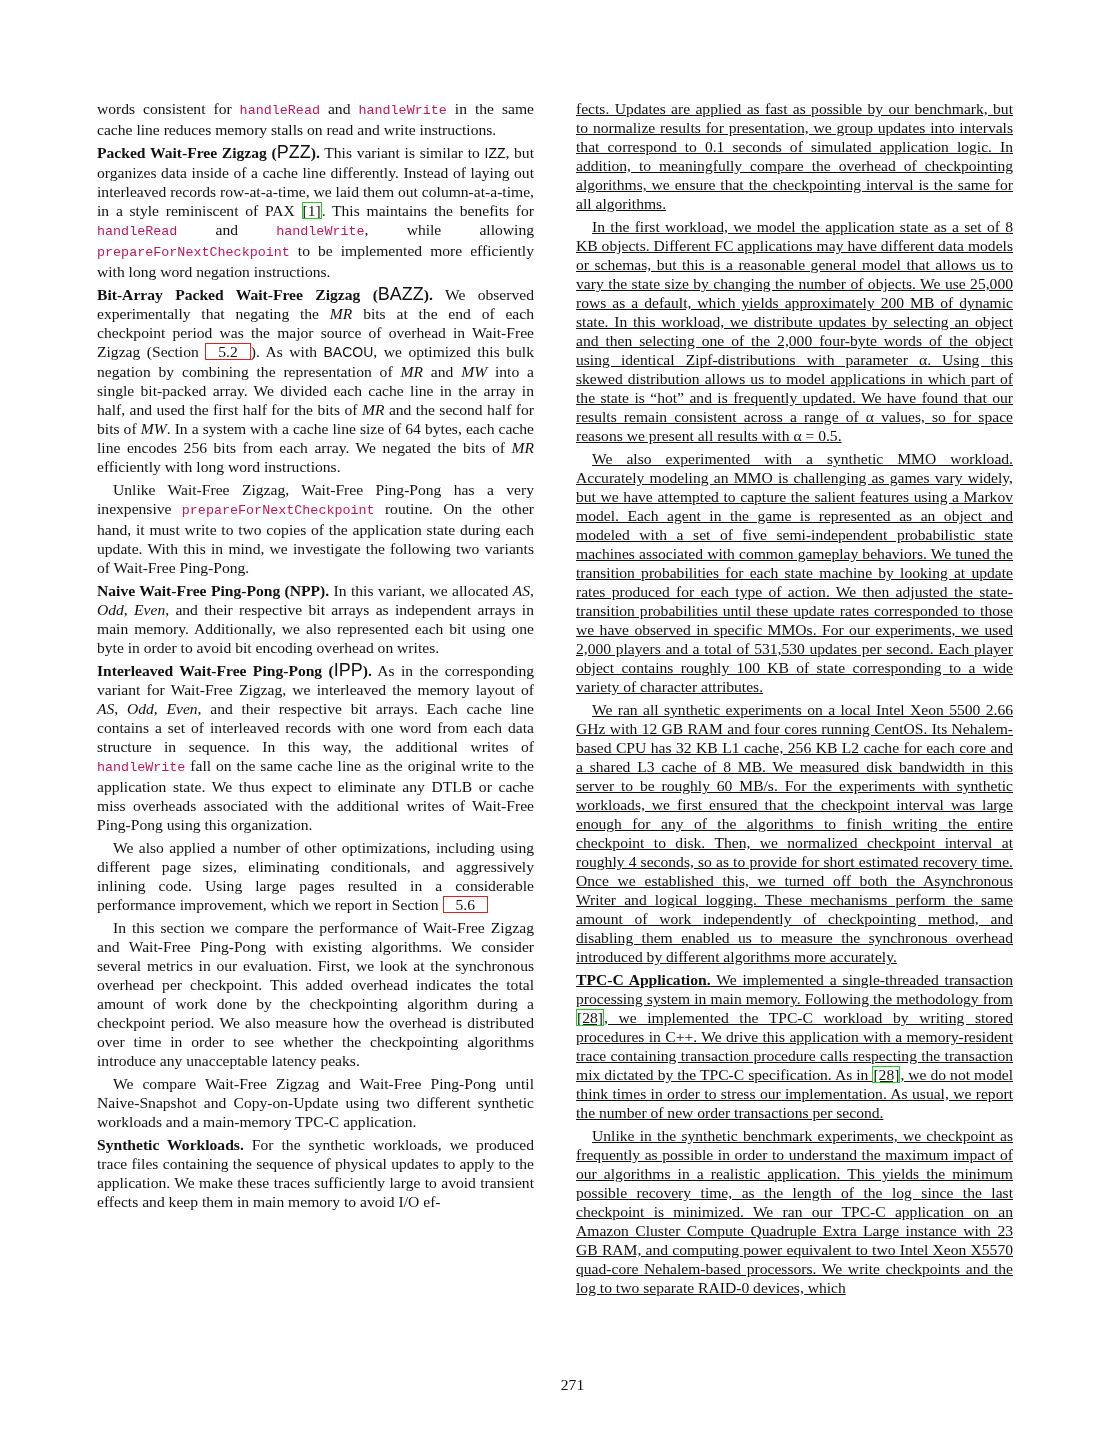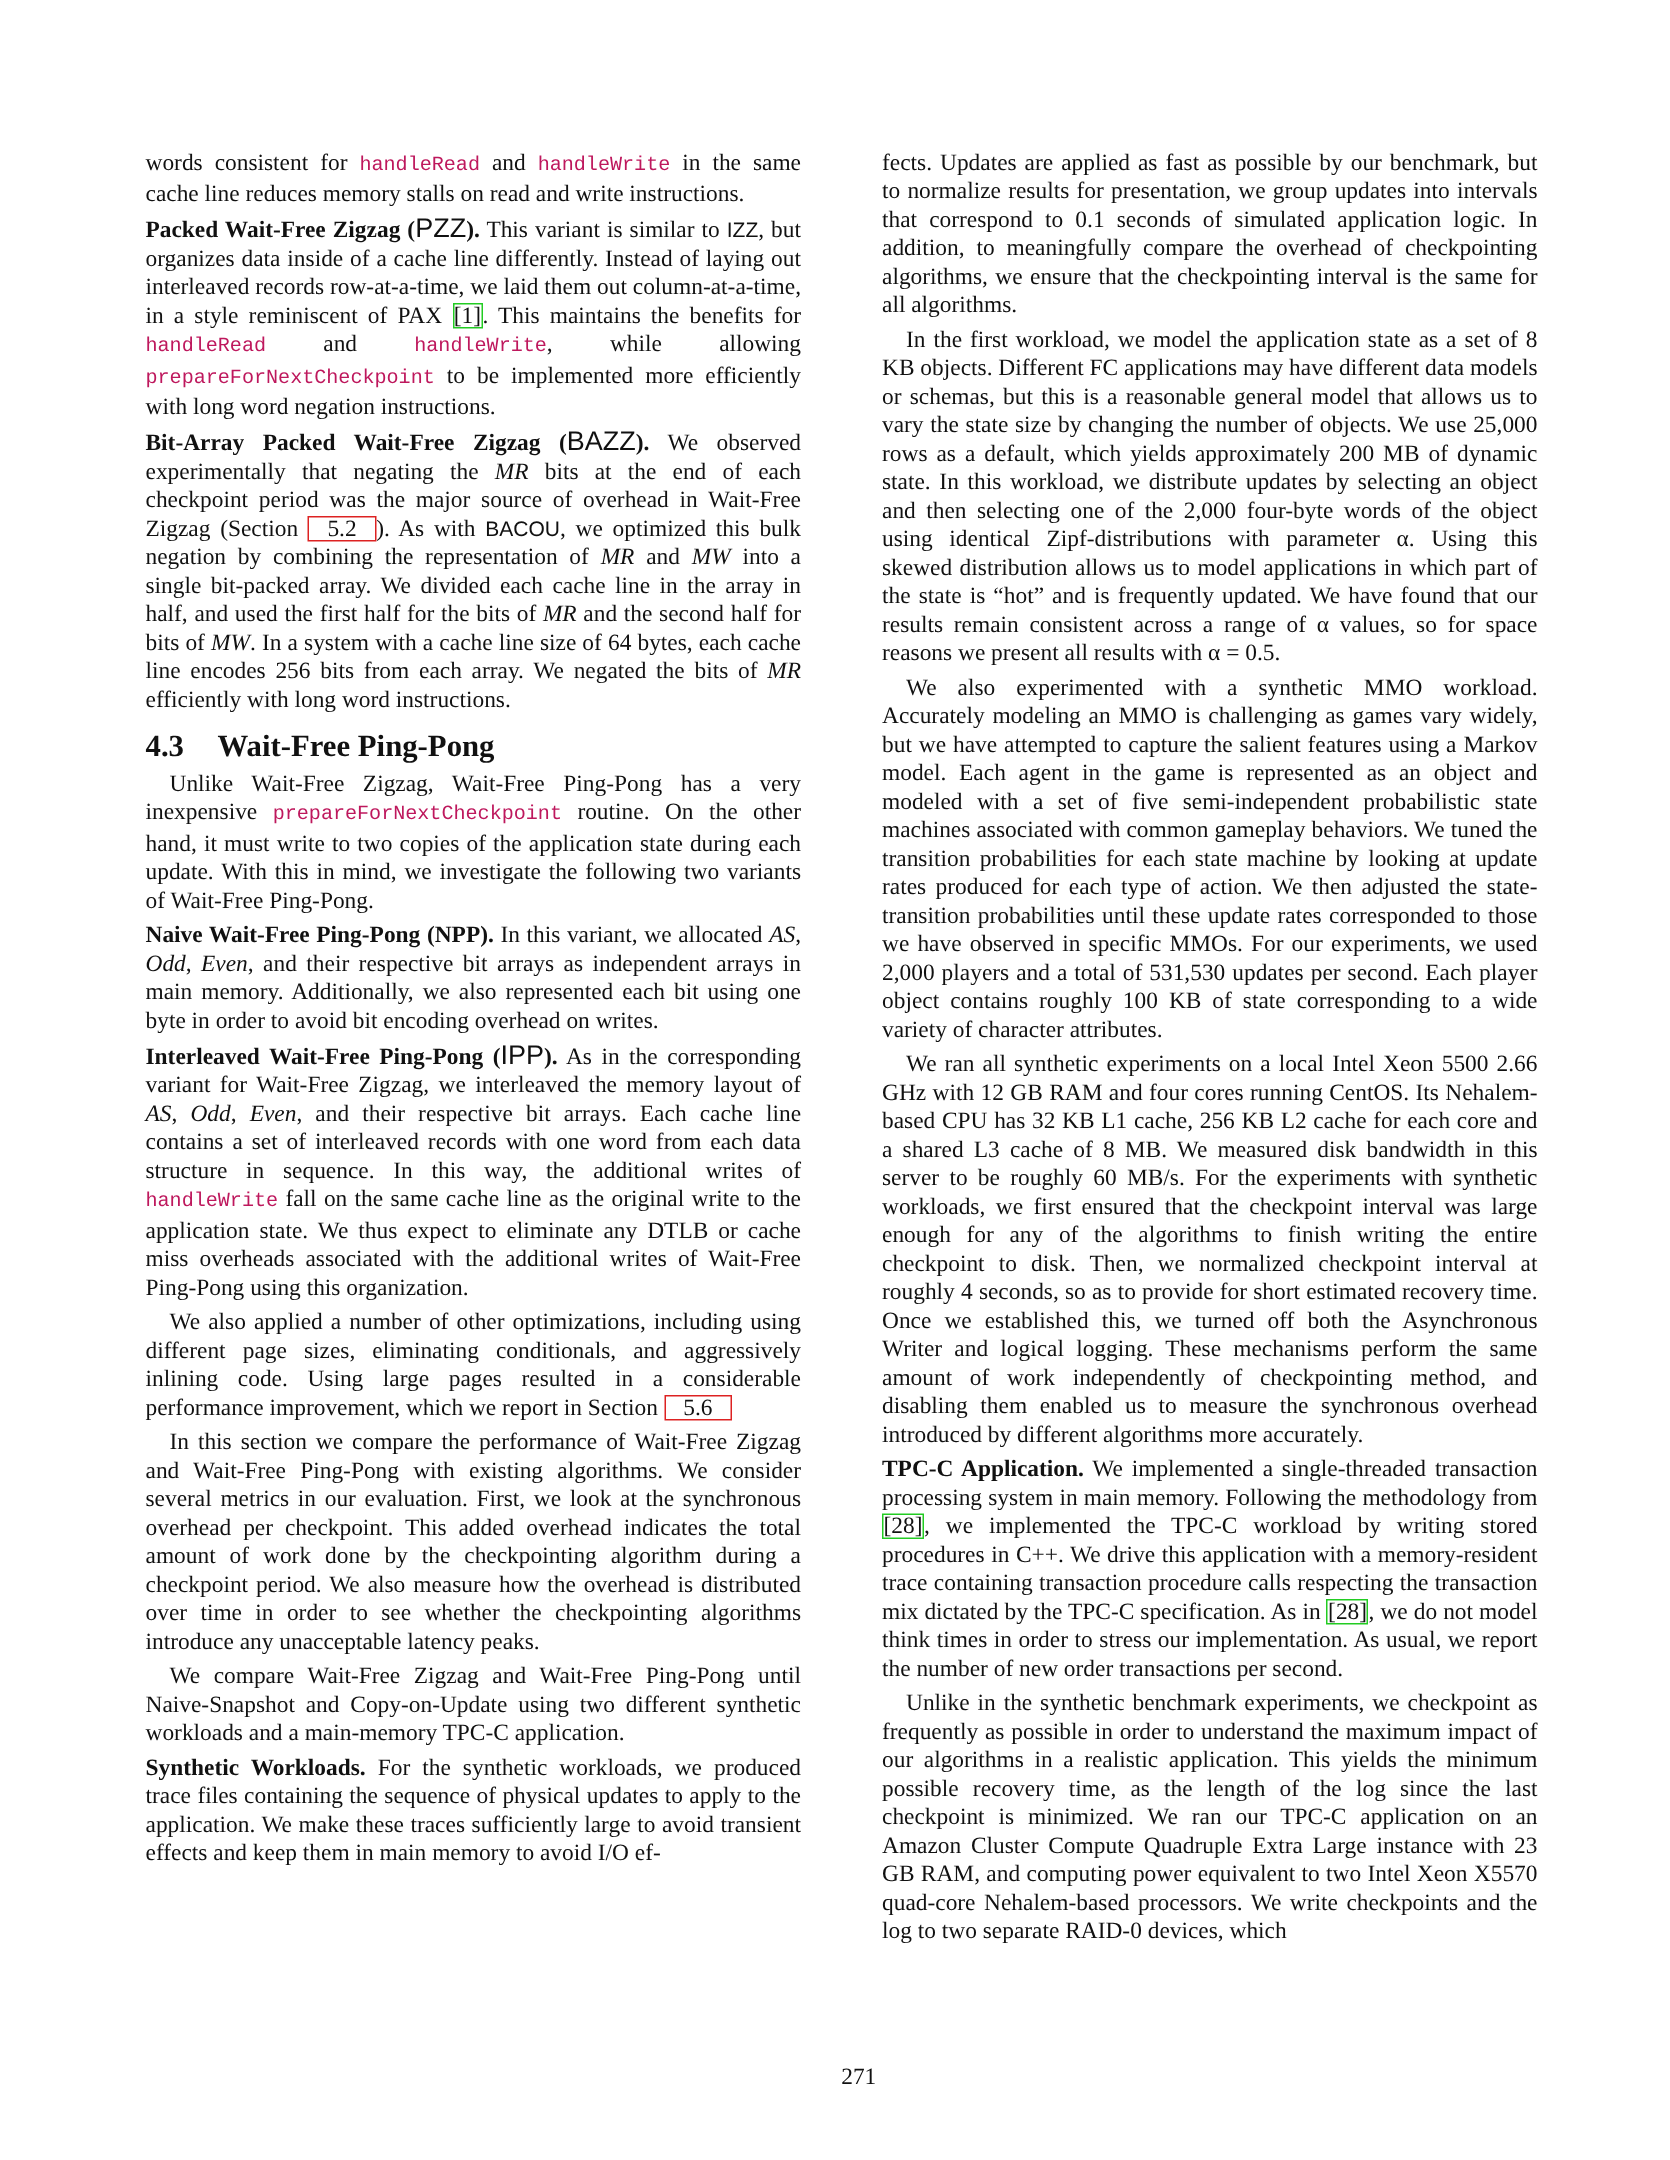--- a/index.html
+++ b/index.html
@@ -3,21 +3,21 @@
 <meta charset="utf-8">
 <style>
   html, body { margin: 0; padding: 0; background: #ffffff; }
   body {
     width: 1113px; height: 1440px; position: relative; overflow: hidden;
     font-family: "Liberation Serif", "DejaVu Serif", serif;
     color: #111; font-size: 15.6px; line-height: 19px;
   }
   .col { position: absolute; top: 99px; width: 437px; }
   .col.left { left: 97px; }
-  .col.right { left: 588px; }
+  .col.right { left: 576px; text-decoration: underline; }
   p { margin: 0 0 4px 0; text-align: justify; hyphens: manual; }
   p.indent { text-indent: 16px; }
   .mono { font-family: "Liberation Mono", "DejaVu Sans Mono", monospace; font-size: 13.4px; color: #be185d; }
   .sans { font-family: "Liberation Sans", "DejaVu Sans", sans-serif; font-size: 14px; }
   .sansb { font-family: "Liberation Sans", "DejaVu Sans", sans-serif; font-size: 18px; font-weight: normal; }
   b.run { font-weight: bold; }
   i { font-style: italic; }
   h2 { font-size: 20.5px; font-weight: bold; margin: 10px 0 3px 0; line-height: 24px; }
   h2 .num { display: inline-block; width: 48px; }
   h1 { font-size: 20.5px; font-weight: bold; margin: 12px 0 4px 0; line-height: 24px; }
@@ -29,21 +29,20 @@
 </head>
 <body>
 
 <div class="col left">
   <p><span>words consistent for </span><span class="mono">handleRead</span><span> and </span><span class="mono">handleWrite</span><span> in the same cache line reduces memory stalls on read and write instructions.</span></p>
 
   <p><b class="run"><span>Packed Wait-Free Zigzag (</span><span class="sansb">PZZ</span><span>).</span></b><span> This variant is similar to </span><span class="sans">IZZ</span><span>, but organizes data inside of a cache line differently.  Instead of laying out interleaved records row-at-a-time, we laid them out column-at-a-time, in a style reminiscent of PAX </span><span class="cite-green">[1]</span><span>. This maintains the benefits for </span><span class="mono">handleRead</span><span> and </span><span class="mono">handleWrite</span><span>, while allowing </span><span class="mono">prepareForNextCheckpoint</span><span> to be implemented more efficiently with long word negation instructions.</span></p>
 
   <p><b class="run"><span>Bit-Array Packed Wait-Free Zigzag (</span><span class="sansb">BAZZ</span><span>).</span></b><span> We observed experimentally that negating the </span><i>MR</i><span> bits at the end of each checkpoint period was the major source of overhead in Wait-Free Zigzag (Section </span><span class="cite-red">5.2</span><span>).  As with </span><span class="sans">BACOU</span><span>, we optimized this bulk negation by combining the representation of </span><i>MR</i><span> and </span><i>MW</i><span> into a single bit-packed array.  We divided each cache line in the array in half, and used the first half for the bits of </span><i>MR</i><span> and the second half for bits of </span><i>MW</i><span>.  In a system with a cache line size of 64 bytes, each cache line encodes 256 bits from each array.  We negated the bits of </span><i>MR</i><span> efficiently with long word instructions.</span></p>
 
-  <h2><span class="num">4.3</span><span>Wait-Free Ping-Pong</span></h2>
 
   <p class="indent"><span>Unlike Wait-Free Zigzag, Wait-Free Ping-Pong has a very inexpensive </span><span class="mono">prepareForNextCheckpoint</span><span> routine. On the other hand, it must write to two copies of the application state during each update.  With this in mind, we investigate the following two variants of Wait-Free Ping-Pong.</span></p>
 
   <p><b class="run"><span>Naive Wait-Free Ping-Pong (</span><span>NPP</span><span>).</span></b><span> In this variant, we allocated </span><i>AS</i><span>, </span><i>Odd</i><span>, </span><i>Even</i><span>, and their respective bit arrays as independent arrays in main memory.  Additionally, we also represented each bit using one byte in order to avoid bit encoding overhead on writes.</span></p>
 
   <p><b class="run"><span>Interleaved Wait-Free Ping-Pong (</span><span class="sansb">IPP</span><span>).</span></b><span> As in the corresponding variant for Wait-Free Zigzag, we interleaved the memory layout of </span><i>AS</i><span>, </span><i>Odd</i><span>, </span><i>Even</i><span>, and their respective bit arrays.  Each cache line contains a set of interleaved records with one word from each data structure in sequence.  In this way, the additional writes of </span><span class="mono">handleWrite</span><span> fall on the same cache line as the original write to the application state.  We thus expect to eliminate any DTLB or cache miss overheads associated with the additional writes of Wait-Free Ping-Pong using this organization.</span></p>
 
   <p class="indent"><span>We also applied a number of other optimizations, including using different page sizes, eliminating conditionals, and aggressively inlining code. Using large pages resulted in a considerable performance improvement, which we report in Section </span><span class="cite-red">5.6</span></p>
 
 

